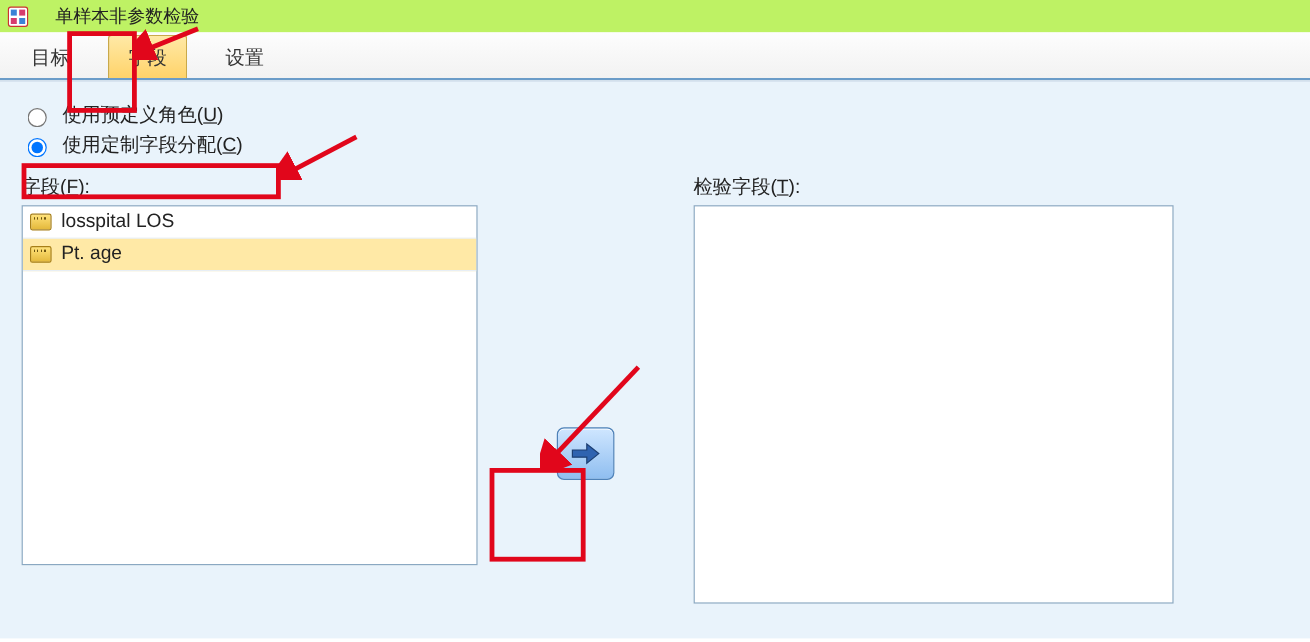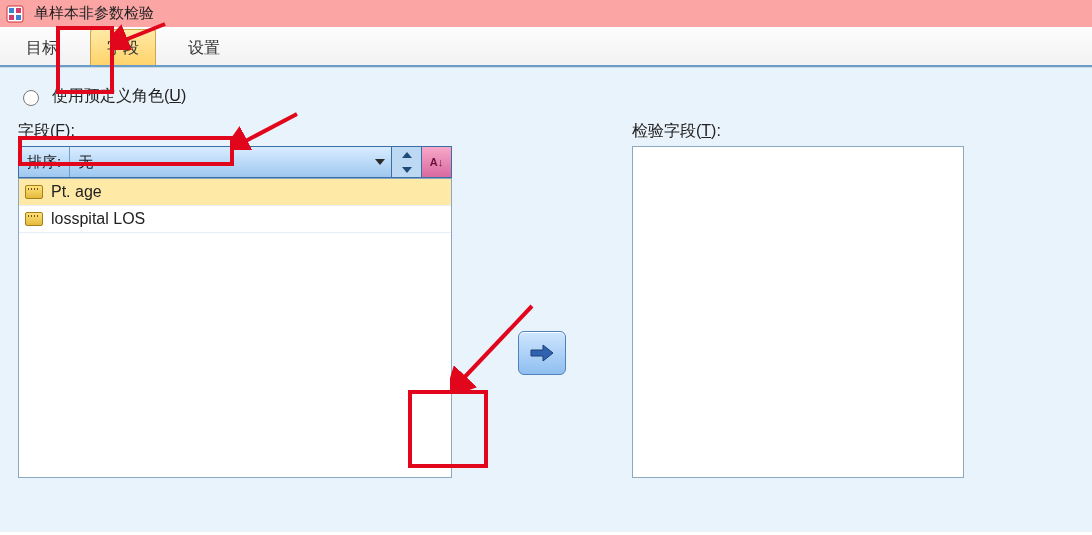--- a/index.html
+++ b/index.html
@@ -9,23 +9,23 @@
     font-size: 15px;
     background: #fff;
     width: 1092px;
     height: 535px;
     position: relative;
     overflow: hidden;
   }
   .titlebar {
     display: flex;
     align-items: center;
-    gap: 10px;
+    gap: 22px;
     padding: 4px 6px;
-    background: #fca5a5;
+    background: #bef264;
   }
   .app-icon {
     width: 18px; height: 18px;
     display:inline-block;
   }
   .title-text { font-size: 15px; color:#222; }
 
   .tabbar {
     display:flex;
     align-items:flex-end;
@@ -55,23 +55,23 @@
     height: calc(100% - 70px);
     position:relative;
   }
 
   .radio-group { margin-bottom: 14px; }
   .radio-row { display:flex; align-items:center; gap:10px; font-size:16px; color:#222; margin:4px 0; }
   .radio-row input { width:16px; height:16px; }
   .und { text-decoration: underline; }
 
   .cols { display:flex; gap:0; align-items:flex-start; }
-  .col-left { width: 434px; }
+  .col-left { width: 380px; }
   .col-mid  { width: 180px; display:flex; flex-direction:column; align-items:center; justify-content:flex-start; }
-  .col-right{ width: 332px; }
+  .col-right{ width: 400px; }
 
   .section-label { font-size:16px; color:#222; margin-bottom:4px; }
 
   .sort-row {
     display:flex; align-items:stretch; height:32px;
     border:1px solid #3a6ea5;
     background: linear-gradient(#d9ecff,#9ec8f0);
   }
   .sort-label { padding:4px 8px; color:#1a1a1a; display:flex; align-items:center; }
   .sort-select {
@@ -160,50 +160,42 @@
 
 <div class="panel">
 
   <div class="radio-group">
     <label class="radio-row">
       <input type="radio" name="role" style="">
       <span>
         <span>使用预定义角色</span>(<span class="und">U</span>)
       </span>
     </label>
+    <label class="radio-row">
+      <input type="radio" name="role" checked="" style="">
+      <span>
+        <span>使用定制字段分配</span>(<span class="und">C</span>)
+      </span>
+    </label>
   </div>
 
   <div class="cols">
 
     <div class="col-left">
       <div class="section-label">
         <span>字段</span>(<span class="und">F</span>):
       </div>
-      <div class="sort-row">
-        <div class="sort-label">排序:</div>
-        <div class="sort-select">
-          <span>无</span>
-          <span class="caret"></span>
+      <div class="listbox">
+        <div class="listrow">
+          <span class="ruler-icon"></span>
+          <span>losspital LOS</span>
         </div>
-        <div class="spin">
-          <div class="up"></div>
-          <div class="dn"></div>
-        </div>
-        <div class="az-btn">
-          <span>A↓</span>
-        </div>
-      </div>
-      <div class="listbox">
         <div class="listrow sel">
           <span class="ruler-icon"></span>
           <span>Pt. age</span>
-        </div>
-        <div class="listrow">
-          <span class="ruler-icon"></span>
-          <span>losspital LOS</span>
         </div>
       </div>
     </div>
 
     <div class="col-mid">
       <div class="move-btn">
         <svg width="26" height="22" viewBox="0 0 26 22">
           <path d="M2 8 H14 V3 L24 11 L14 19 V14 H2 Z" fill="#2f63b0" stroke="#1d3f72" stroke-width="1"></path>
         </svg>
       </div>

